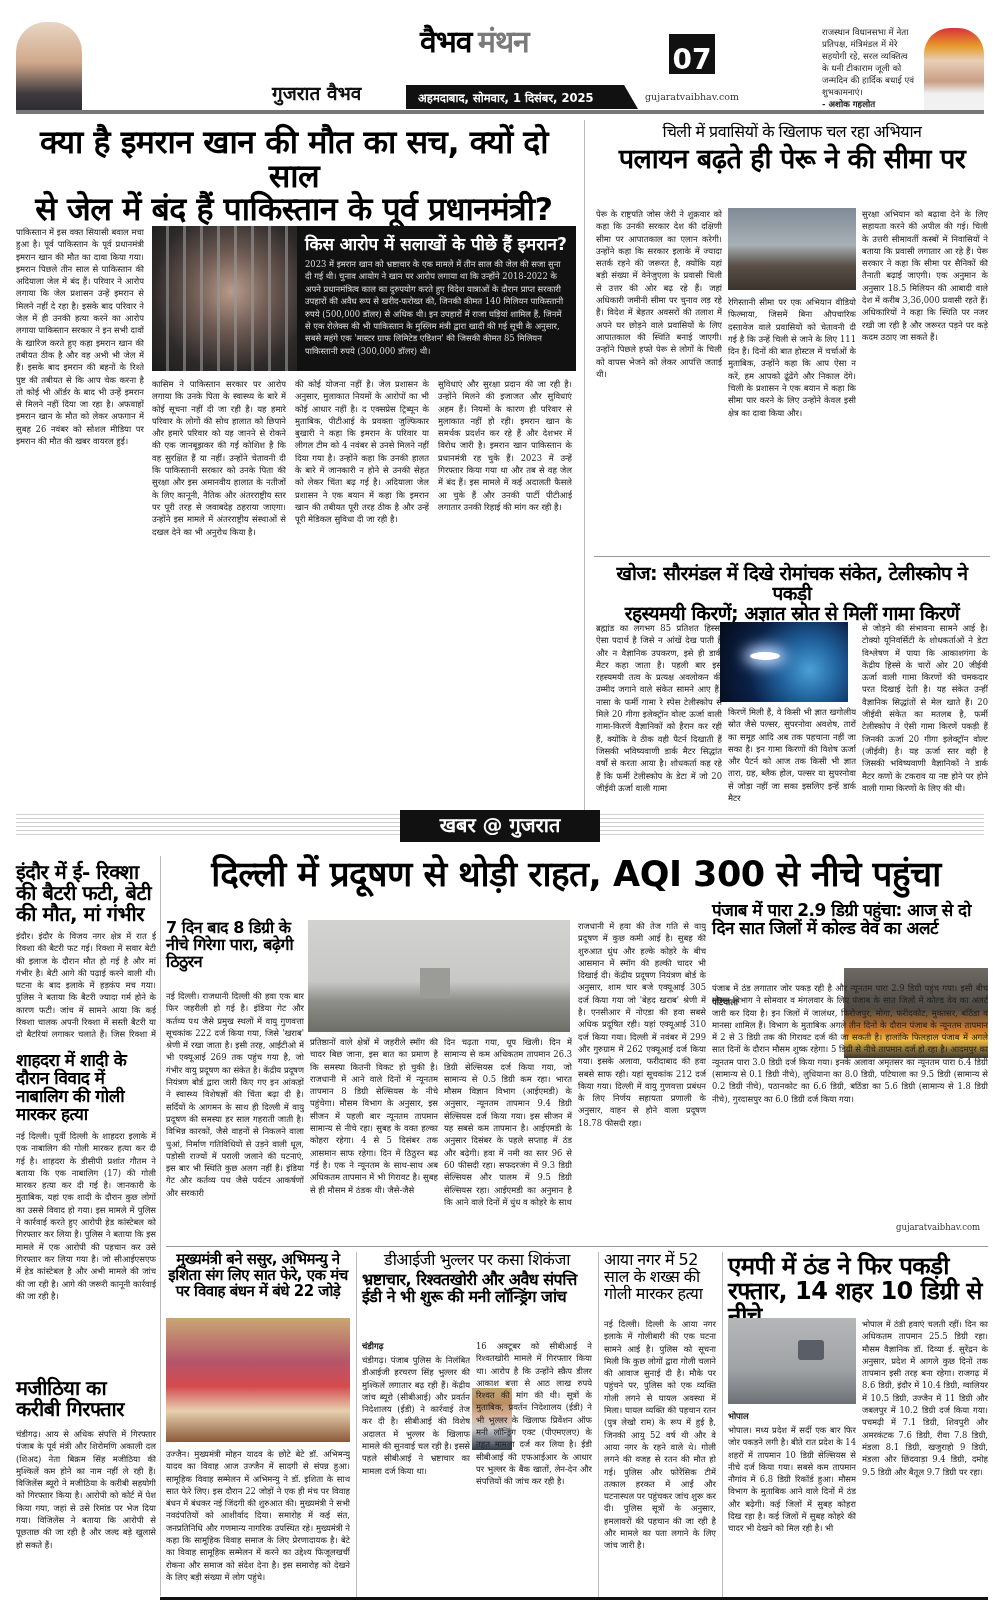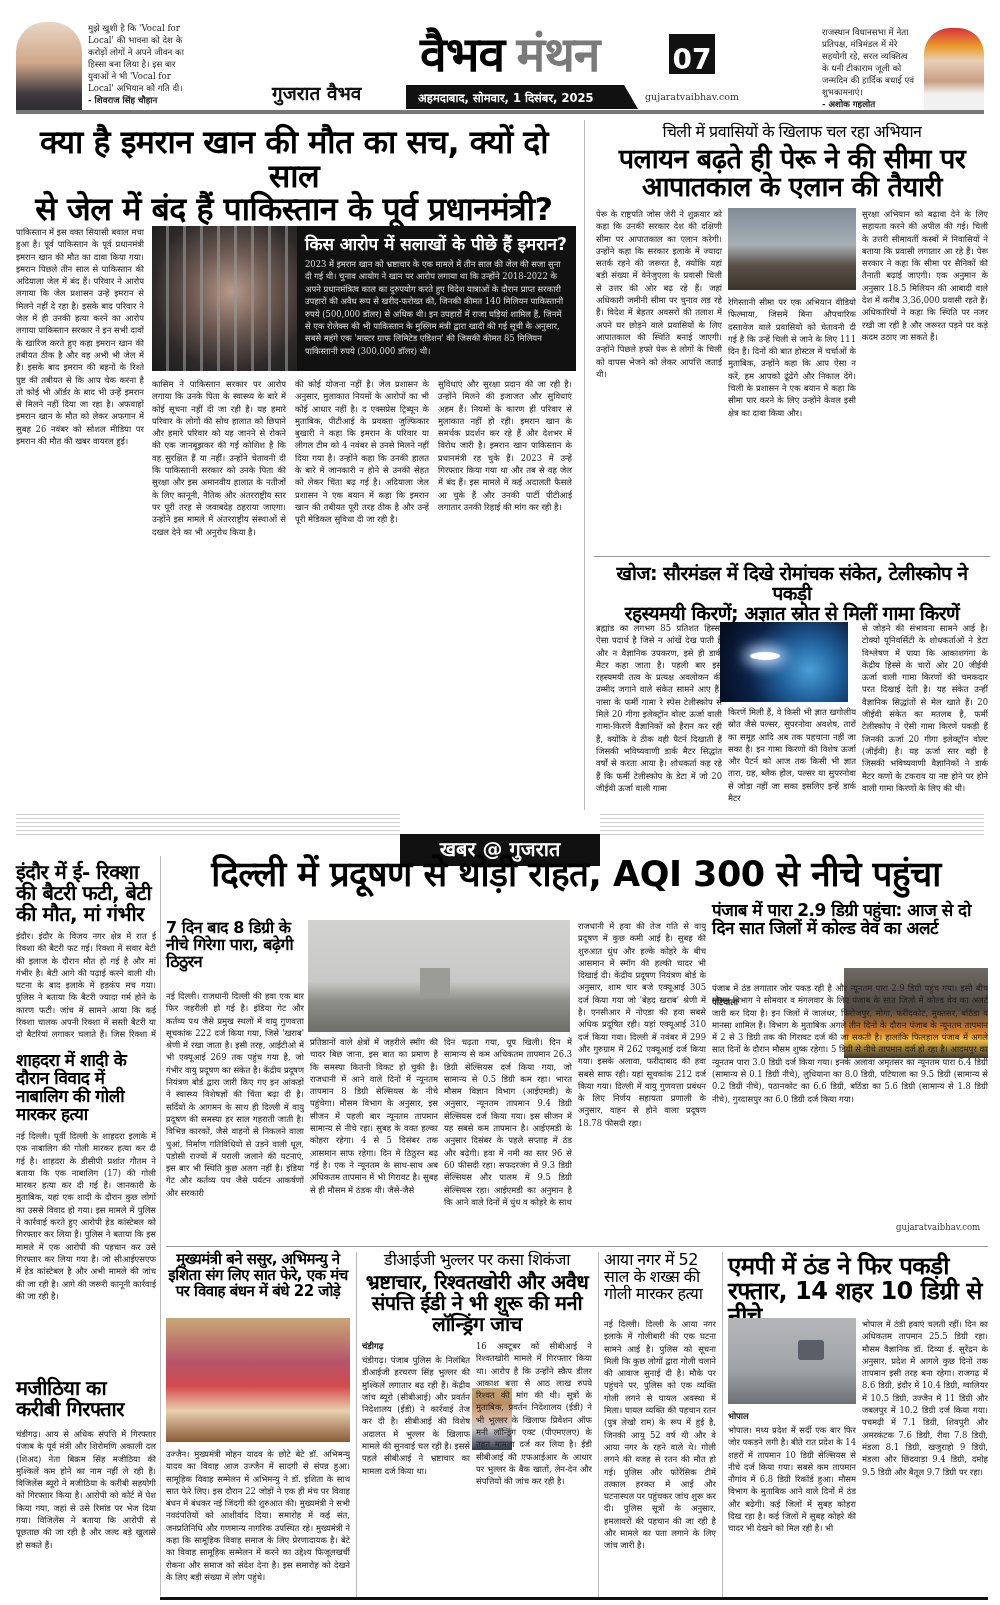--- a/index.html
+++ b/index.html
@@ -4,48 +4,44 @@
 <style>
   * { box-sizing: border-box; margin: 0; padding: 0; }
   body { width: 1000px; height: 1605px; background: #fff; font-family: "DejaVu Serif", serif; color: #111; overflow: hidden; position: relative; }
   .abs { position: absolute; }
   .body-text { font-size: 8.4px; line-height: 12.3px; color: #222; text-align: justify; overflow: hidden; font-family: "DejaVu Serif", serif; }
   .hl { font-family: "DejaVu Sans", sans-serif; font-weight: bold; color: #000; letter-spacing: -0.5px; line-height: 1.05; }
   .photo { background: #888; overflow: hidden; }
 
   
   .quote-text { font-size: 8.6px; line-height: 12px; color: #222; }
-  .mast-title { font-family: Liberation Sans, sans-serif; font-weight: bold; font-size: 48px; letter-spacing: -1px; text-align: right; }
+  .mast-title { font-family: Liberation Serif, serif; font-weight: bold; font-size: 30px; letter-spacing: -1px; text-align: right; }
   .mast-title .t1 { color: #000; }
   .mast-title .t2 { color: #7a7a7a; }
   .subbrand { font-family: "DejaVu Sans", sans-serif; font-weight: bold; font-size: 19px; color: #111; }
   .datebar { background: #111; color: #fff; font-family: "DejaVu Sans", sans-serif; font-weight: bold; font-size: 11.5px; padding: 5px 16px 4px 12px; clip-path: polygon(0 0, 94% 0, 100% 100%, 0 100%); }
   .pageno { background: #111; color: #fff; font-family: "DejaVu Sans", sans-serif; font-weight: bold; font-size: 28px; text-align: center; line-height: 52px; }
   .site { font-size: 9.5px; color: #333; }
   .rule { background: #777; height: 4px; }
 
   .wavy { height: 24px; background: repeating-linear-gradient(0deg, #fff 0 3px, #cfcfcf 3px 4px); }
-  .section-label { background: #111; color: #fff; font-family: "DejaVu Sans", sans-serif; font-weight: bold; font-size: 20px; text-align: center; line-height: 30px; margin-top: 24px; }
+  .section-label { background: #111; color: #fff; font-family: "DejaVu Sans", sans-serif; font-weight: bold; font-size: 20px; text-align: center; line-height: 30px; }
 
   .infobox { background: #111; color: #eee; }
   .infobox .ttl { font-family: "DejaVu Sans", sans-serif; font-weight: bold; font-size: 17px; color: #fff; }
   .infobox .txt { font-size: 8.4px; line-height: 12.4px; color: #ddd; }
 
   .vline { position: absolute; width: 1px; background: #bbb; }
   .hline { position: absolute; height: 1px; background: #999; }
 </style>
 </head>
 <body>
 
 <div class="abs" style="left:0;top:0;width:1000px;height:112px;">
   <div class="abs photo" style="left:16px;top:22px;width:66px;height:90px;background:linear-gradient(180deg,#e8d6c4 0%,#d1a88a 45%,#3f3a3f 80%,#2b2b30 100%);border-radius:30px 30px 0 0;"></div>
-  <div class="abs quote-text" style="left:88px;top:22px;width:100px;">
-    <div>मुझे खुशी है कि 'Vocal for Local' की भावना को देश के करोड़ों लोगों ने अपने जीवन का हिस्सा बना लिया है। इस बार युवाओं ने भी 'Vocal for Local' अभियान को गति दी।</div>
-    <div style="font-weight:bold;">- शिवराज सिंह चौहान</div>
-  </div>
   <div class="abs subbrand" style="left:272px;top:80px;">गुजरात वैभव</div>
   <div class="abs mast-title" style="left:420px;top:20px;">
     <span class="t1">वैभव</span>
     <span class="t2">मंथन</span>
   </div>
   <div class="abs datebar" style="left:406px;top:85px;width:232px;">अहमदाबाद, सोमवार, 1 दिसंबर, 2025</div>
   <div class="abs pageno" style="left:669px;top:34px;width:46px;height:40px;">07</div>
   <div class="abs site" style="left:645px;top:91px;">gujaratvaibhav.com</div>
   <div class="abs quote-text" style="left:822px;top:26px;width:92px;">
     <div>राजस्थान विधानसभा में नेता प्रतिपक्ष, मंत्रिमंडल में मेरे सहयोगी रहे, सरल व्यक्तित्व के धनी टीकाराम जूली को जन्मदिन की हार्दिक बधाई एवं शुभकामनाएं।</div>
@@ -68,21 +64,20 @@
   <div class="txt" style="margin-top:3px;height:112px;overflow:hidden;">2023 में इमरान खान को भ्रष्टाचार के एक मामले में तीन साल की जेल की सजा सुना दी गई थी। चुनाव आयोग ने खान पर आरोप लगाया था कि उन्होंने 2018-2022 के अपने प्रधानमंत्रित्व काल का दुरुपयोग करते हुए विदेश यात्राओं के दौरान प्राप्त सरकारी उपहारों की अवैध रूप से खरीद-फरोख्त की, जिनकी कीमत 140 मिलियन पाकिस्तानी रुपये (500,000 डॉलर) से अधिक थी। इन उपहारों में राजा घड़ियां शामिल हैं, जिनमें से एक रोलेक्स की भी पाकिस्तान के मुस्लिम मंत्री द्वारा खादी की गई सूची के अनुसार, सबसे महंगे एक 'मास्टर ग्राफ लिमिटेड एडिशन' की जिसकी कीमत 85 मिलियन पाकिस्तानी रुपये (300,000 डॉलर) थी।</div>
 </div>
 <div class="abs body-text" style="left:152px;top:378px;width:134px;height:428px;">कासिम ने पाकिस्तान सरकार पर आरोप लगाया कि उनके पिता के स्वास्थ्य के बारे में कोई सूचना नहीं दी जा रही है। यह हमारे परिवार के लोगों की सोच हालात को छिपाने और हमारे परिवार को यह जानने से रोकने की एक जानबूझकर की गई कोशिश है कि वह सुरक्षित हैं या नहीं। उन्होंने चेतावनी दी कि पाकिस्तानी सरकार को उनके पिता की सुरक्षा और इस अमानवीय हालात के नतीजों के लिए कानूनी, नैतिक और अंतरराष्ट्रीय स्तर पर पूरी तरह से जवाबदेह ठहराया जाएगा। उन्होंने इस मामले में अंतरराष्ट्रीय संस्थाओं से दखल देने का भी अनुरोध किया है।</div>
 <div class="abs body-text" style="left:295px;top:378px;width:134px;height:428px;">की कोई योजना नहीं है। जेल प्रशासन के अनुसार, मुलाकात नियमों के आरोपों का भी कोई आधार नहीं है। द एक्सप्रेस ट्रिब्यून के मुताबिक, पीटीआई के प्रवक्ता जुल्फिकार बुखारी ने कहा कि इमरान के परिवार या लीगल टीम को 4 नवंबर से उनसे मिलने नहीं दिया गया है। उन्होंने कहा कि उनकी हालत के बारे में जानकारी न होने से उनकी सेहत को लेकर चिंता बढ़ गई है। अदियाला जेल प्रशासन ने एक बयान में कहा कि इमरान खान की तबीयत पूरी तरह ठीक है और उन्हें पूरी मेडिकल सुविधा दी जा रही है।</div>
 <div class="abs body-text" style="left:438px;top:378px;width:134px;height:428px;">सुविधाएं और सुरक्षा प्रदान की जा रही है। उन्होंने मिलने की इजाजत और सुविधाएं अहम हैं। नियमों के कारण ही परिवार से मुलाकात नहीं हो रही। इमरान खान के समर्थक प्रदर्शन कर रहे हैं और देशभर में विरोध जारी है। इमरान खान पाकिस्तान के प्रधानमंत्री रह चुके हैं। 2023 में उन्हें गिरफ्तार किया गया था और तब से वह जेल में बंद हैं। इस मामले में कई अदालती फैसले आ चुके हैं और उनकी पार्टी पीटीआई लगातार उनकी रिहाई की मांग कर रही है।</div>
 <div class="vline" style="left:584px;top:120px;height:690px;"></div>
 
 <div class="abs hl" style="left:594px;top:124px;width:396px;font-size:16px;font-weight:normal;text-align:center;">चिली में प्रवासियों के खिलाफ चल रहा अभियान</div>
 <div class="abs hl" style="left:594px;top:145px;width:396px;font-size:27px;text-align:center;">
   <div>पलायन बढ़ते ही पेरू ने की सीमा पर</div>
-  <div>आपातकाल के एलान की तैयारी</div>
 </div>
 <div class="abs body-text" style="left:596px;top:208px;width:126px;height:340px;">पेरू के राष्ट्रपति जोस जेरी ने शुक्रवार को कहा कि उनकी सरकार देश की दक्षिणी सीमा पर आपातकाल का एलान करेगी। उन्होंने कहा कि सरकार इलाके में ज्यादा सतर्क रहने की जरूरत है, क्योंकि यहां बड़ी संख्या में वेनेजुएला के प्रवासी चिली से उत्तर की ओर बढ़ रहे हैं। जहां अधिकारी जमीनी सीमा पर चुनाव लड़ रहे हैं। विदेश में बेहतर अवसरों की तलाश में अपने घर छोड़ने वाले प्रवासियों के लिए आपातकाल की स्थिति बनाई जाएगी। उन्होंने पिछले हफ्ते पेरू से लोगों के चिली को वापस भेजने को लेकर आपत्ति जताई थी।</div>
 <div class="abs photo" style="left:728px;top:208px;width:128px;height:82px;background:linear-gradient(180deg,#7f8b97 0%,#a8b0b6 45%,#5a5047 70%,#3b332d 100%);"></div>
 <div class="abs body-text" style="left:728px;top:296px;width:128px;height:252px;">रेगिस्तानी सीमा पर एक अभियान वीडियो फिल्माया, जिसमें बिना औपचारिक दस्तावेज वाले प्रवासियों को चेतावनी दी गई है कि उन्हें चिली से जाने के लिए 111 दिन हैं। दिनों की बात होस्टल में चर्चाओं के मुताबिक, उन्होंने कहा कि आप ऐसा न करें, हम आपको ढूंढेंगे और निकाल देंगे। चिली के प्रशासन ने एक बयान में कहा कि सीमा पार करने के लिए उन्होंने केवल इसी क्षेत्र का दावा किया और।</div>
 <div class="abs body-text" style="left:862px;top:208px;width:126px;height:340px;">सुरक्षा अभियान को बढ़ावा देने के लिए सहायता करने की अपील की गई। चिली के उत्तरी सीमावर्ती कस्बों में निवासियों ने बताया कि प्रवासी लगातार आ रहे हैं। पेरू सरकार ने कहा कि सीमा पर सैनिकों की तैनाती बढ़ाई जाएगी। एक अनुमान के अनुसार 18.5 मिलियन की आबादी वाले देश में करीब 3,36,000 प्रवासी रहते हैं। अधिकारियों ने कहा कि स्थिति पर नजर रखी जा रही है और जरूरत पड़ने पर कड़े कदम उठाए जा सकते हैं।</div>
 <div class="hline" style="left:594px;top:556px;width:396px;"></div>
 
 <div class="abs hl" style="left:594px;top:564px;width:396px;font-size:19px;text-align:center;">
   <div>खोज: सौरमंडल में दिखे रोमांचक संकेत, टेलीस्कोप ने पकड़ी</div>
   <div>रहस्यमयी किरणें; अज्ञात स्रोत से मिलीं गामा किरणें</div>
@@ -122,21 +117,21 @@
 <div class="abs body-text" style="left:712px;top:982px;width:276px;height:250px;">पंजाब में ठंड लगातार जोर पकड़ रही है और न्यूनतम पारा 2.9 डिग्री पहुंच गया। इसी बीच मौसम विभाग ने सोमवार व मंगलवार के लिए पंजाब के सात जिलों में कोल्ड वेव का अलर्ट जारी कर दिया है। इन जिलों में जालंधर, फिरोजपुर, मोगा, फरीदकोट, मुक्तसर, बठिंडा व मानसा शामिल हैं। विभाग के मुताबिक अगले तीन दिनों के दौरान पंजाब के न्यूनतम तापमान में 2 से 3 डिग्री तक की गिरावट दर्ज की जा सकती है। हालांकि फिलहाल पंजाब में अगले सात दिनों के दौरान मौसम शुष्क रहेगा। 5 डिग्री से नीचे तापमान दर्ज हो रहा है। आदमपुर का न्यूनतम पारा 3.0 डिग्री दर्ज किया गया। इनके अलावा अमृतसर का न्यूनतम पारा 6.4 डिग्री (सामान्य से 0.1 डिग्री नीचे), लुधियाना का 8.0 डिग्री, पटियाला का 9.5 डिग्री (सामान्य से 0.2 डिग्री नीचे), पठानकोट का 6.6 डिग्री, बठिंडा का 5.6 डिग्री (सामान्य से 1.8 डिग्री नीचे), गुरदासपुर का 6.0 डिग्री दर्ज किया गया।</div>
 <div class="abs site" style="left:896px;top:1222px;font-size:8.5px;">gujaratvaibhav.com</div>
 <div class="hline" style="left:166px;top:1246px;width:822px;"></div>
 
 <div class="abs hl" style="left:166px;top:1252px;width:184px;font-size:15px;text-align:center;">मुख्यमंत्री बने ससुर, अभिमन्यु ने इशिता संग लिए सात फेरे, एक मंच पर विवाह बंधन में बंधे 22 जोड़े</div>
 <div class="abs photo" style="left:166px;top:1318px;width:184px;height:124px;background:linear-gradient(180deg,#c9a773 0%,#b5556a 35%,#d44b4e 55%,#e8d0b0 75%,#8a5a38 100%);"></div>
 <div class="abs body-text" style="left:166px;top:1448px;width:184px;height:150px;">उज्जैन। मुख्यमंत्री मोहन यादव के छोटे बेटे डॉ. अभिमन्यु यादव का विवाह आज उज्जैन में सादगी से संपन्न हुआ। सामूहिक विवाह सम्मेलन में अभिमन्यु ने डॉ. इशिता के साथ सात फेरे लिए। इस दौरान 22 जोड़ों ने एक ही मंच पर विवाह बंधन में बंधकर नई जिंदगी की शुरुआत की। मुख्यमंत्री ने सभी नवदंपतियों को आशीर्वाद दिया। समारोह में कई संत, जनप्रतिनिधि और गणमान्य नागरिक उपस्थित रहे। मुख्यमंत्री ने कहा कि सामूहिक विवाह समाज के लिए प्रेरणादायक है। बेटे का विवाह सामूहिक सम्मेलन में करने का उद्देश्य फिजूलखर्ची रोकना और समाज को संदेश देना है। इस समारोह को देखने के लिए बड़ी संख्या में लोग पहुंचे।</div>
 <div class="vline" style="left:356px;top:1252px;height:346px;"></div>
 
 <div class="abs hl" style="left:362px;top:1252px;width:230px;font-size:16px;font-weight:normal;text-align:center;">डीआईजी भुल्लर पर कसा शिकंजा</div>
-<div class="abs hl" style="left:362px;top:1272px;width:230px;font-size:20px;text-align:center;">भ्रष्टाचार, रिश्वतखोरी और अवैध संपत्ति ईडी ने भी शुरू की मनी लॉन्ड्रिंग जांच</div>
+<div class="abs hl" style="left:362px;top:1272px;width:230px;font-size:16px;text-align:left;">भ्रष्टाचार, रिश्वतखोरी और अवैध संपत्ति ईडी ने भी शुरू की मनी लॉन्ड्रिंग जांच</div>
 <div class="abs body-text" style="left:362px;top:1340px;width:100px;font-weight:bold;">चंडीगढ़</div>
 <div class="abs body-text" style="left:362px;top:1354px;width:108px;height:244px;">चंडीगढ़। पंजाब पुलिस के निलंबित डीआईजी हरचरण सिंह भुल्लर की मुश्किलें लगातार बढ़ रही हैं। केंद्रीय जांच ब्यूरो (सीबीआई) और प्रवर्तन निदेशालय (ईडी) ने कार्रवाई तेज कर दी है। सीबीआई की विशेष अदालत में भुल्लर के खिलाफ मामले की सुनवाई चल रही है। इससे पहले सीबीआई ने भ्रष्टाचार का मामला दर्ज किया था।</div>
 <div class="abs photo" style="left:472px;top:1388px;width:40px;height:62px;background:linear-gradient(180deg,#c6a877 0%,#b98f63 25%,#d8b39a 45%,#cfcfcf 65%,#2f3a4a 100%);"></div>
 <div class="abs body-text" style="left:476px;top:1340px;width:116px;height:258px;">16 अक्टूबर को सीबीआई ने रिश्वतखोरी मामले में गिरफ्तार किया था। आरोप है कि उन्होंने स्क्रैप डीलर आकाश बत्ता से आठ लाख रुपये रिश्वत की मांग की थी। सूत्रों के मुताबिक, प्रवर्तन निदेशालय (ईडी) ने भी भुल्लर के खिलाफ प्रिवेंशन ऑफ मनी लॉन्ड्रिंग एक्ट (पीएमएलए) के तहत मामला दर्ज कर लिया है। ईडी सीबीआई की एफआईआर के आधार पर भुल्लर के बैंक खातों, लेन-देन और संपत्तियों की जांच कर रही है।</div>
 <div class="vline" style="left:598px;top:1252px;height:346px;"></div>
 
 <div class="abs hl" style="left:604px;top:1252px;width:112px;font-size:16px;font-weight:normal;">आया नगर में 52 साल के शख्स की गोली मारकर हत्या</div>
 <div class="abs body-text" style="left:604px;top:1318px;width:112px;height:280px;">नई दिल्ली। दिल्ली के आया नगर इलाके में गोलीबारी की एक घटना सामने आई है। पुलिस को सूचना मिली कि कुछ लोगों द्वारा गोली चलाने की आवाज सुनाई दी है। मौके पर पहुंचने पर, पुलिस को एक व्यक्ति गोली लगने से घायल अवस्था में मिला। घायल व्यक्ति की पहचान रतन (पुत्र लेखो राम) के रूप में हुई है, जिनकी आयु 52 वर्ष थी और वे आया नगर के रहने वाले थे। गोली लगने की वजह से रतन की मौत हो गई। पुलिस और फोरेंसिक टीमें तत्काल हरकत में आईं और घटनास्थल पर पहुंचकर जांच शुरू कर दी। पुलिस सूत्रों के अनुसार, हमलावरों की पहचान की जा रही है और मामले का पता लगाने के लिए जांच जारी है।</div>
 <div class="vline" style="left:722px;top:1252px;height:346px;"></div>
 

